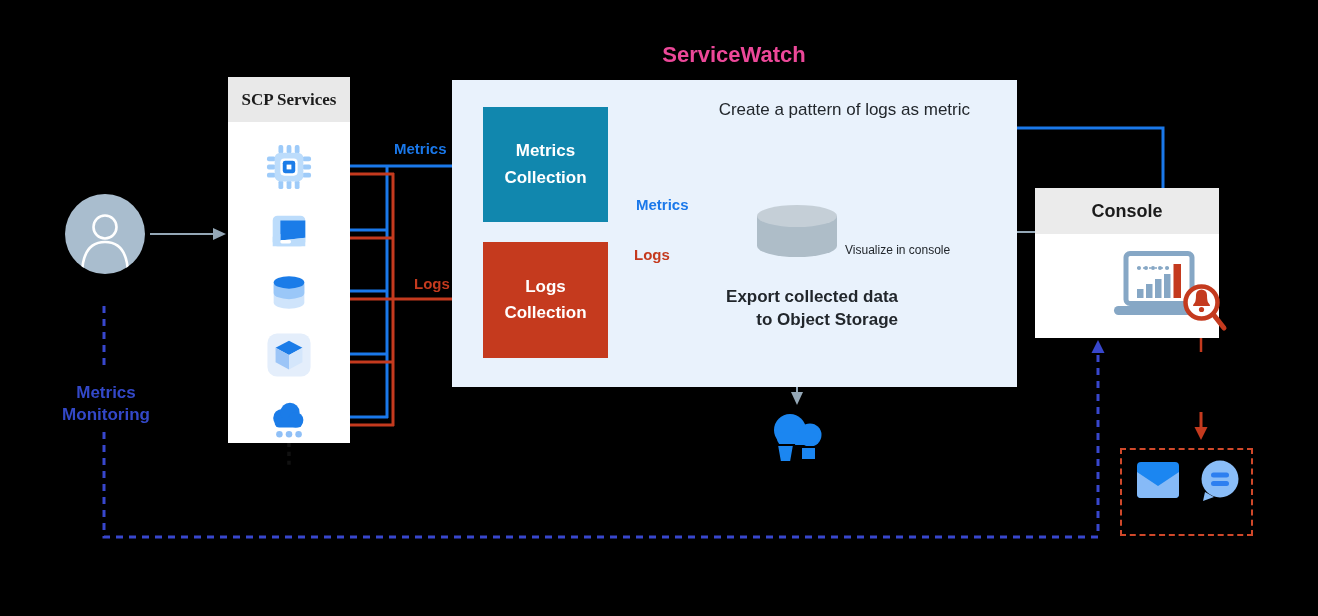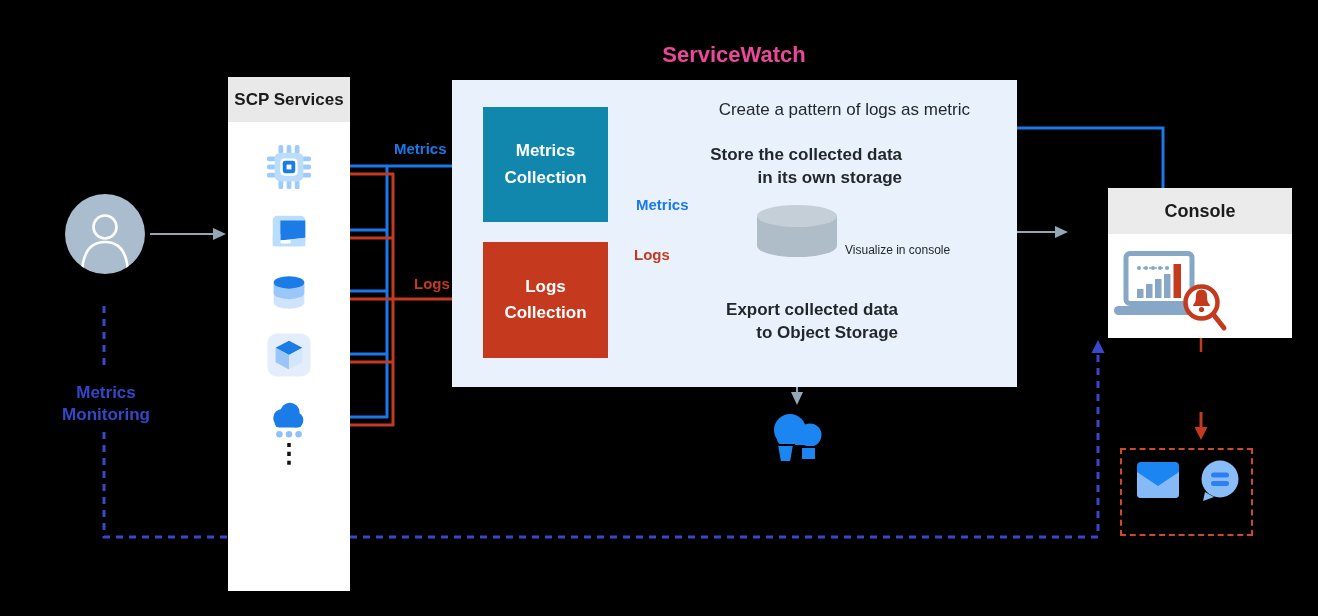--- a/index.html
+++ b/index.html
@@ -13,23 +13,23 @@
 
   
   #wires { position:absolute; left:0; top:0; pointer-events:none; }
 
   
   .node-box { position:absolute; background:#fff; }
   .node-header {
     background:#e9e9e9; color:#1b1b1b; font-weight:bold;
     display:flex; align-items:center; justify-content:center;
   }
-  .scp-box { left:228px; top:77px; width:122px; height:514px; }
+  .scp-box { left:228px; top:77px; width:122px; height:366px;font-family:Liberation Serif, serif; }
   .scp-box .node-header { height:45px; font-size:17px; }
-  .console-box { left:1108px; top:188px; width:184px; height:150px; }
+  .console-box { left:1035px; top:188px; width:184px; height:150px; }
   .console-box .node-header { height:46px; font-size:18px; background:#ebebeb; }
 
   .scp-icon { position:absolute; left:266px; width:46px; height:46px; }
   .scp-ellipsis {
     position:absolute; left:276px; top:440px; width:26px; text-align:center;
     color:#111; font-size:26px; font-weight:bold; line-height:1;
   }
 
   
   .sw-panel { left:452px; top:80px; width:565px; height:307px; background:#e9f2fc; position:absolute; }
@@ -41,21 +41,21 @@
     position:absolute; width:125px; color:#fff; font-size:17px; font-weight:bold;
     display:flex; align-items:center; justify-content:center; text-align:center; line-height:1.55;
   }
   .metrics-box { left:483px; top:107px; height:115px; background:#1187ae; }
   .logs-box   { left:483px; top:242px; height:116px; background:#c53a1e; }
 
   .note { position:absolute; color:#22272c; text-align:right; }
   .note-create { left:650px; top:100px; width:320px; font-size:17px; }
   .note-store  { left:652px; top:144px; width:250px; font-size:17px; font-weight:600; line-height:1.35; }
   .note-visualize { left:845px; top:243px; font-size:12px; text-align:left; }
-  .note-export { left:698px; top:299px; width:200px; font-size:17px; font-weight:600; line-height:1.35; }
+  .note-export { left:698px; top:286px; width:200px; font-size:17px; font-weight:600; line-height:1.35; }
 
   .wire-label { position:absolute; font-size:15px; font-weight:bold; }
   .lbl-metrics-wire { left:394px; top:140px; color:#1a78ea; }
   .lbl-logs-wire    { left:414px; top:275px; color:#c43a1e; }
   .lbl-metrics-flow { left:636px; top:196px; color:#1a78ea; }
   .lbl-logs-flow    { left:634px; top:246px; color:#c43a1e; }
 
   .monitor-label {
     left:26px; top:382px; width:160px; text-align:center;
     color:#3348c8; font-size:17px; font-weight:bold; line-height:1.3;
@@ -202,22 +202,20 @@
 
   <div class="sw-panel"></div>
   <div class="abs sw-title">ServiceWatch</div>
 
   <div class="collect-box metrics-box preline">Metrics
 Collection</div>
   <div class="collect-box logs-box preline">Logs
 Collection</div>
 
   <div class="note note-create">Create a pattern of logs as metric</div>
-  <div class="note note-store preline">Store the collected data
-in its own storage</div>
   <div class="wire-label lbl-metrics-flow">Metrics</div>
   <div class="wire-label lbl-logs-flow">Logs</div>
   <div class="note note-visualize">Visualize in console</div>
   <div class="note note-export preline">Export collected data
 to Object Storage</div>
 
   <svg class="abs" style="left:755px;top:203px" width="84" height="56" viewBox="0 0 84 56">
     <path d="M2,13 v30 a40,11 0 0 0 80,0 v-30 z" fill="#aebdc8"></path>
     <ellipse cx="42" cy="13" rx="40" ry="11" fill="#c5cfd7"></ellipse>
   </svg>

